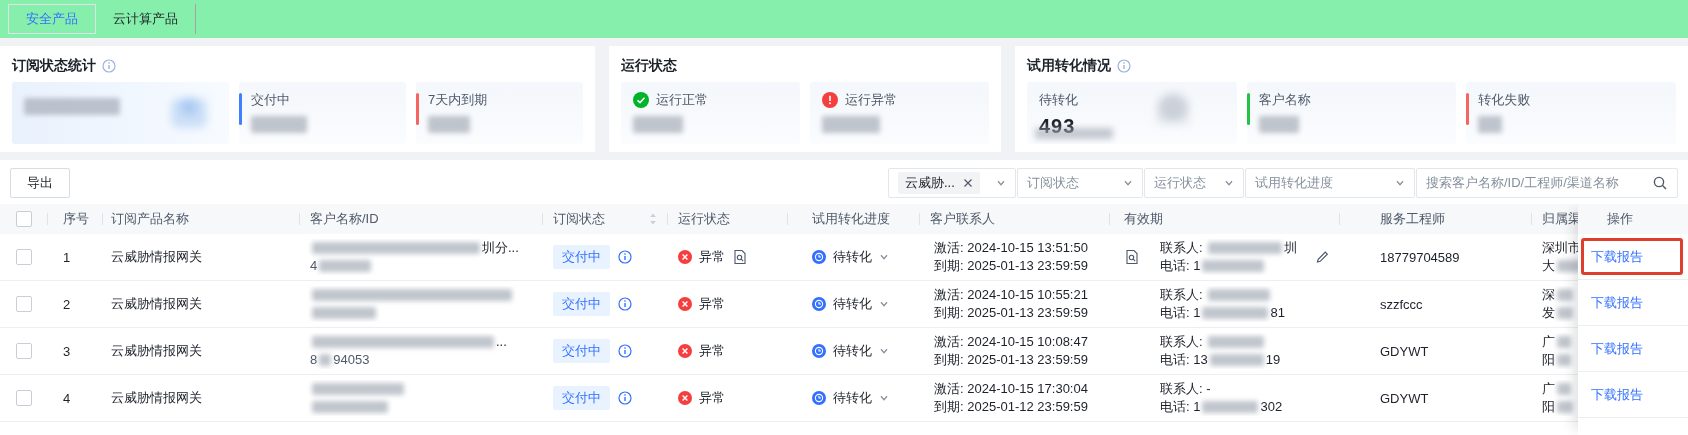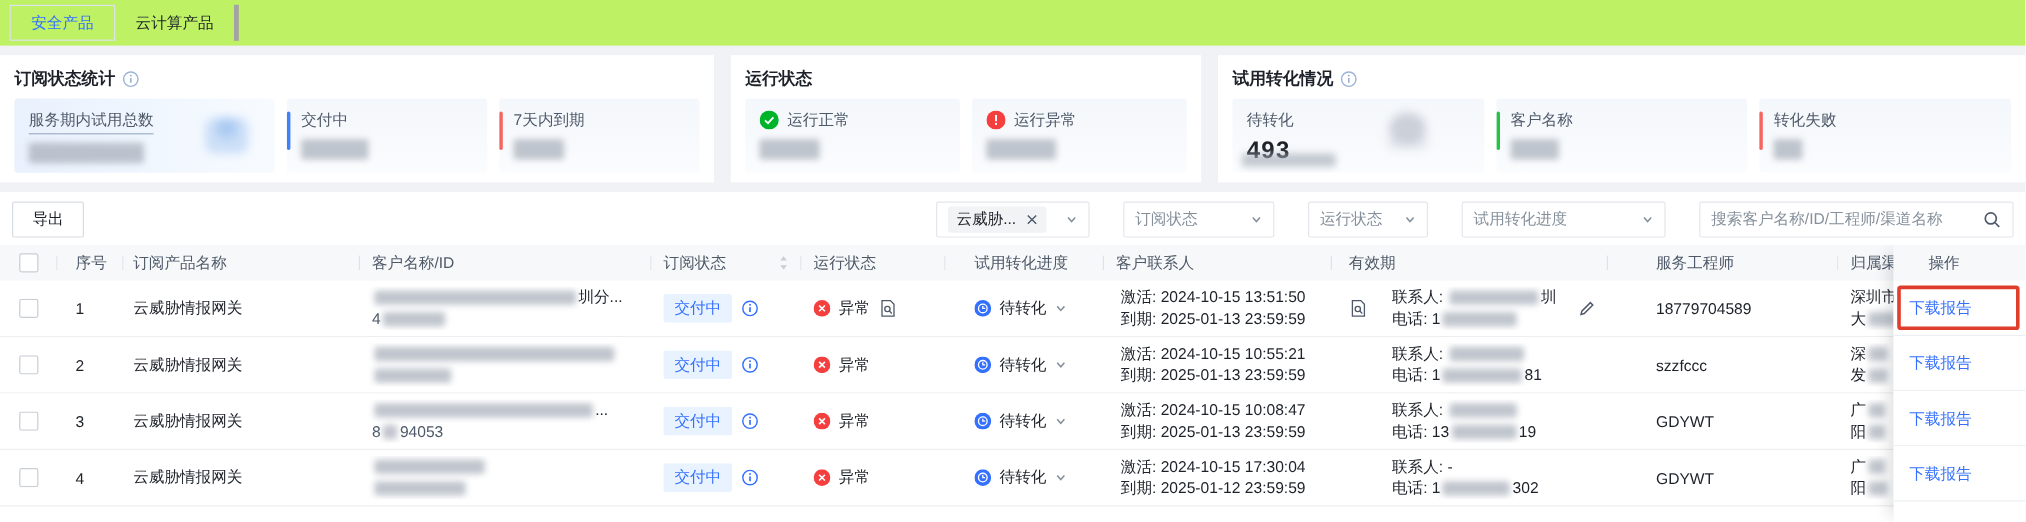--- a/index.html
+++ b/index.html
@@ -1,24 +1,24 @@
 <!DOCTYPE html>
 <html><head>
 <meta charset="utf-8">
 <style>
   html,body{margin:0;padding:0}
   body{width:1688px;height:435px;overflow:hidden;background:#f1f2f6;
        font-family:"Liberation Sans","DejaVu Sans",sans-serif;font-size:13px;color:#1d2129}
   .page{width:1688px;height:435px;position:relative}
 
   
-  .tabstrip{height:38px;background:#bef264;display:flex;align-items:center;padding-left:8px}
+  .tabstrip{height:38px;background:#86efac;display:flex;align-items:center;padding-left:8px}
   .tab{height:30px;display:flex;align-items:center;padding:0 17px;box-sizing:border-box;cursor:pointer}
   .tab.active{border:1px solid #dde1e8;color:#3370ff}
-  .tab.plain{color:#1d2129;border-right:4px solid #a3a3a3}
+  .tab.plain{color:#1d2129;border-right:1px solid #a3a3a3}
 
   
   .stats{display:flex;gap:14px;margin-top:8px;height:106px}
   .panel{background:#fff;padding:7px 12px 0;box-sizing:border-box}
   .p1{width:595px}.p2{width:392px}.p3{flex:1}
   .ptitle{display:flex;align-items:center;gap:6px;font-size:14px;font-weight:700;height:26px}
   .cards{display:flex;gap:10px;margin-top:3px}
   .scard{position:relative;flex:1;border-radius:3px;padding:9px 12px;box-sizing:border-box;height:62px;
          background:linear-gradient(180deg,#f4f7fb,#fafcfe);overflow:hidden}
   .scard.hero{flex:1.35;background:linear-gradient(90deg,#e9f1fd,#f7fbff)}
@@ -39,21 +39,21 @@
   .blob.bell{right:48px;top:12px;width:32px;height:30px;border-radius:50% 50% 10% 10%;
         background:radial-gradient(circle at 50% 40%,#c3c9d3 0 60%,#dfe3ea 61% 100%)}
   .undermask{position:absolute;left:-4px;top:12px;width:78px;height:11px;background:#a6adb8;
         opacity:.65;filter:blur(3px);border-radius:2px}
 
   
   .main{background:#fff;margin-top:8px;height:275px;box-sizing:border-box;padding-top:8px;position:relative}
   .toolbar{display:flex;align-items:center;height:30px;padding:0 10px}
   .btn{border:1px solid #d8dce3;background:#fff;height:30px;padding:0 16px;display:flex;align-items:center;
        border-radius:2px;box-sizing:border-box;cursor:pointer}
-  .filters{margin-left:auto;display:flex;gap:28px;align-items:center}
+  .filters{margin-left:auto;display:flex;gap:1px;align-items:center}
   .sel{height:30px;border:1px solid #e3e6eb;border-radius:2px;background:#fff;display:flex;align-items:center;
        padding:0 9px;color:#86909c;box-sizing:border-box;gap:6px;cursor:pointer}
   .sel .ph{white-space:nowrap}
   .grow{flex:1}
   .tag{background:#f2f3f5;color:#1d2129;height:22px;display:flex;align-items:center;gap:8px;
        padding:0 7px;border-radius:2px}
   .w-tagsel{width:128px}.w-sub{width:126px}.w-run{width:100px}.w-trial{width:170px}
   .search{width:262px;cursor:text}
 
   
@@ -111,23 +111,20 @@
         <span class="info-slot" style="display: flex;">
             <svg width="14" height="14" viewBox="0 0 14 14">
               <circle cx="7" cy="7" r="6" fill="none" stroke="#9cb3d8" stroke-width="1.2"></circle>
               <rect x="6.3" y="6" width="1.4" height="4" fill="#9cb3d8"></rect>
               <rect x="6.3" y="3.3" width="1.4" height="1.4" fill="#9cb3d8"></rect>
             </svg>
           </span>
       </div>
       <div class="cards">
           <div class="scard hero">
-            <div class="lblrow">
-              <span class="lbl">服务期内试用总数</span>
-            </div>
             <div class="vrow"><span class="mask v" style="width: 96px;"></span></div>
             <div class="blob users"></div>
           </div>
           <div class="scard">
             <div class="accent" style="background: rgb(64, 128, 255);"></div>
             <div class="lblrow">
               <span class="lbl">交付中</span>
             </div>
             <div class="vrow"><span class="mask v" style="width: 56px;"></span></div>
           </div>

